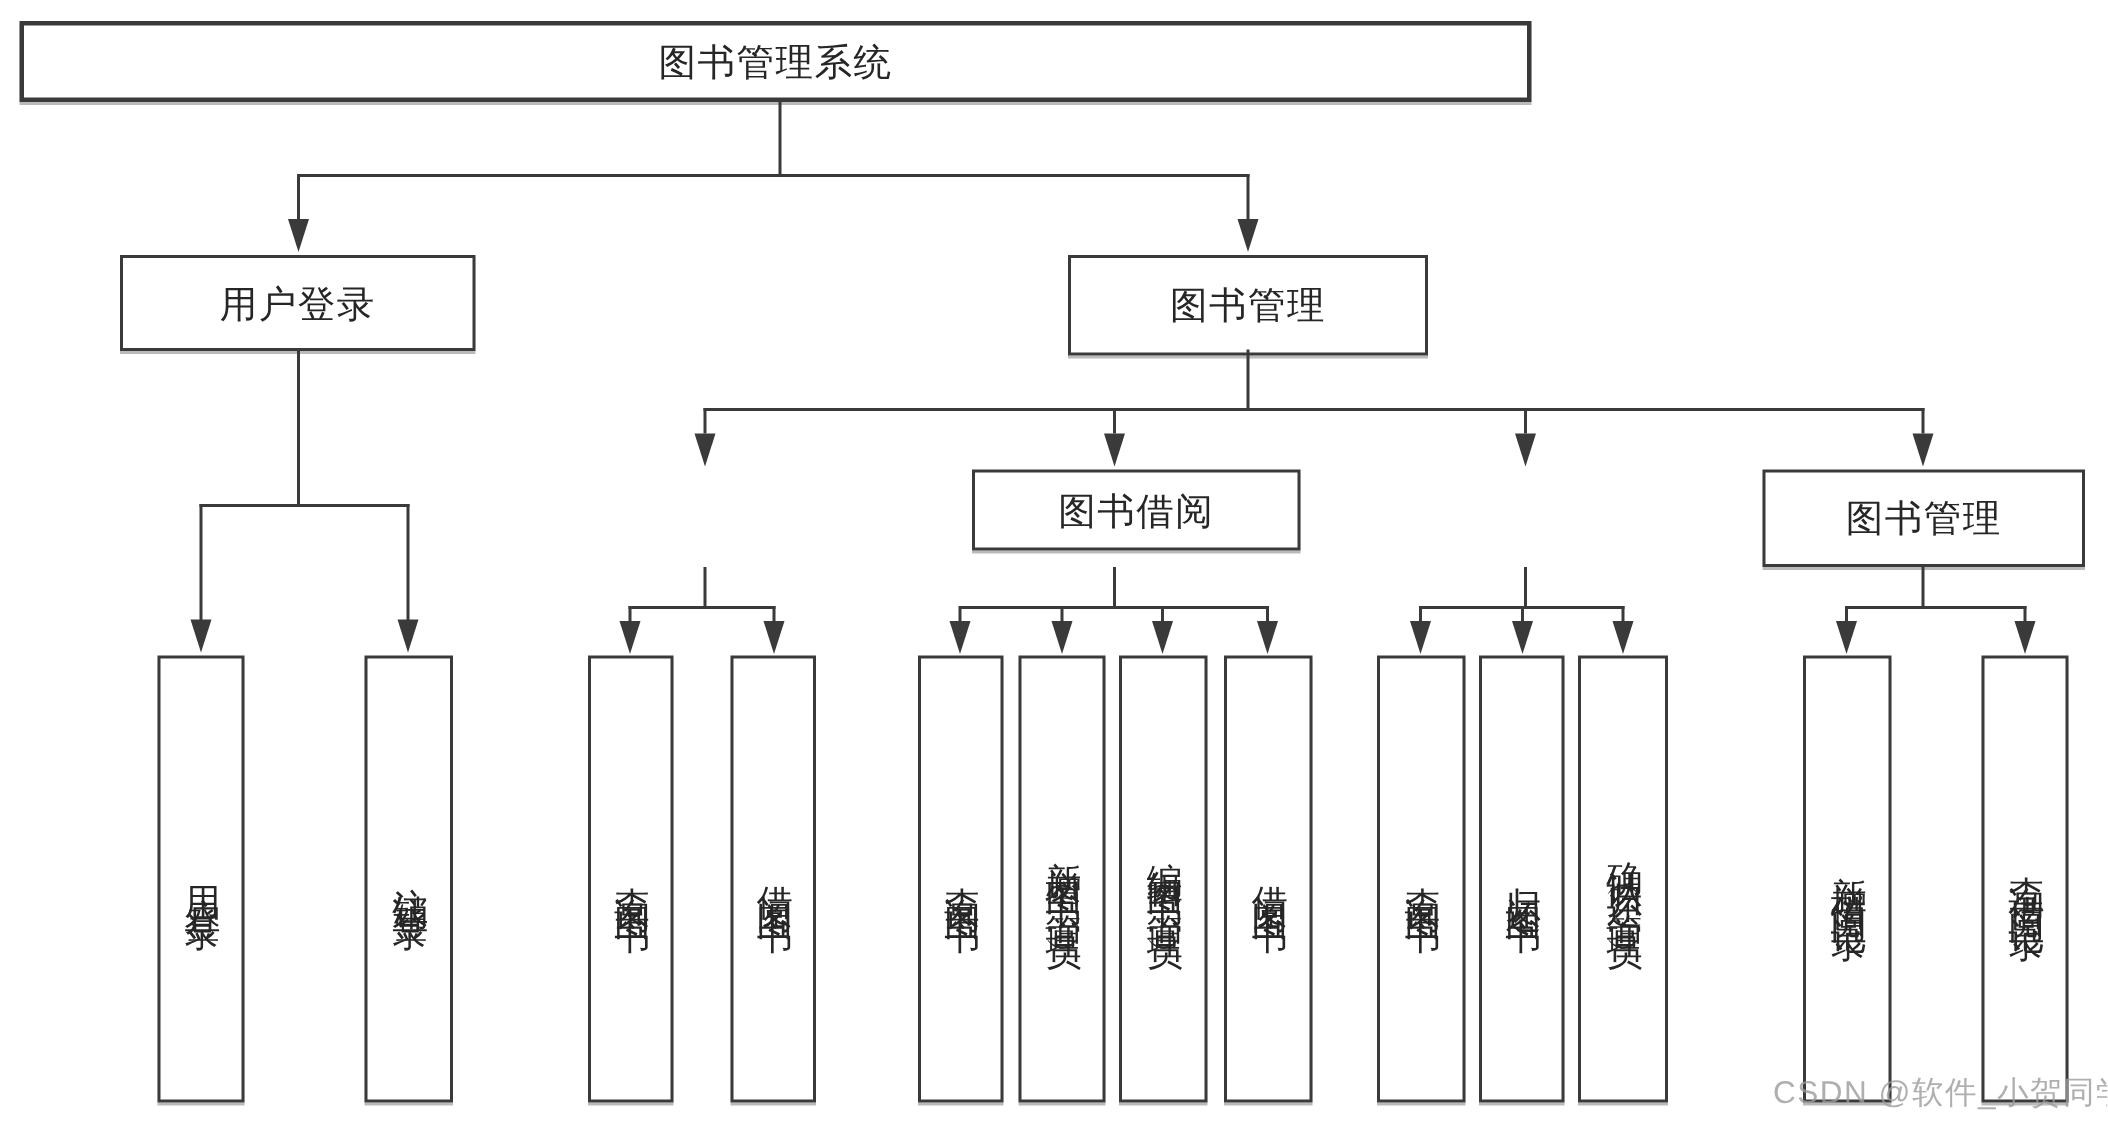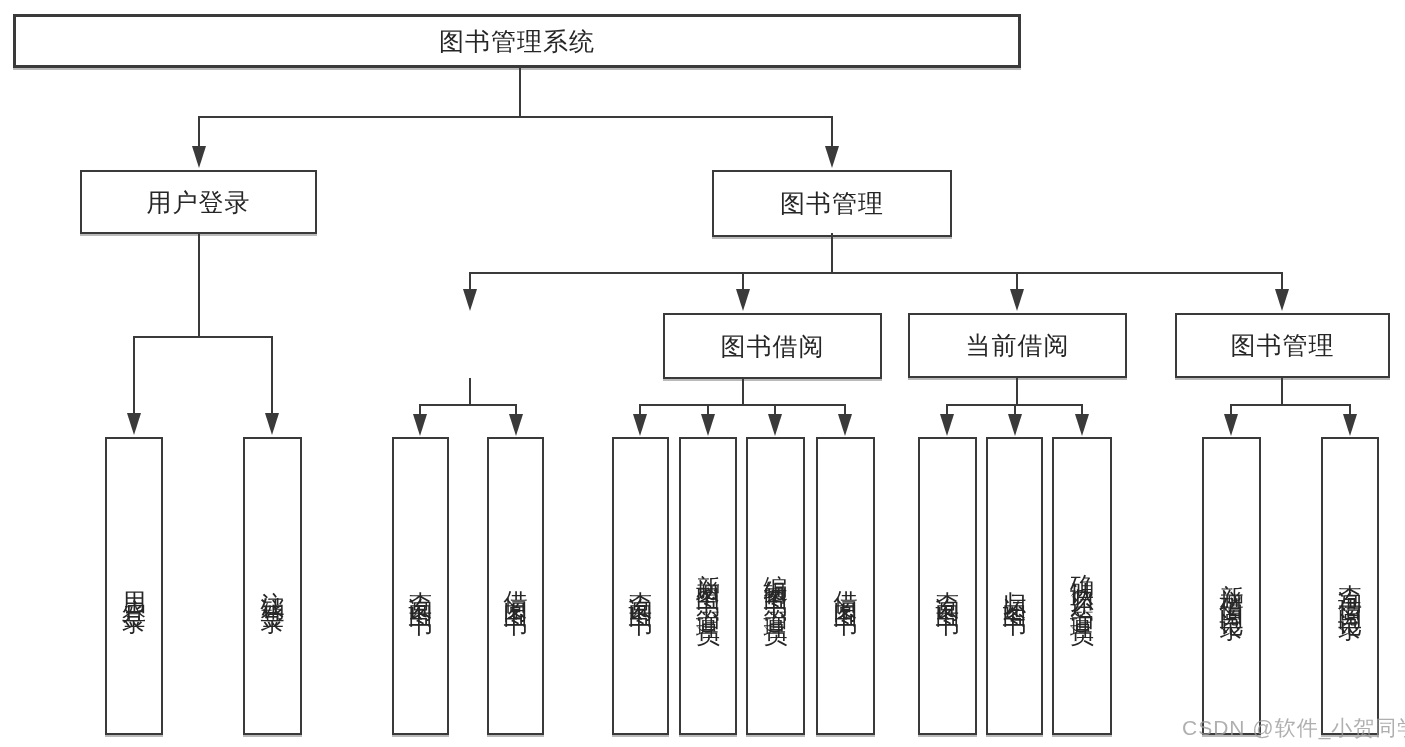--- a/index.html
+++ b/index.html
@@ -59,22 +59,21 @@
   <div class="hl" style="left:469px;top:272px;width:814px"></div>
   <div class="vl" style="left:469px;top:272px;height:17px"></div>
   <div class="ar" style="left:463px;top:289px"></div>
   <div class="vl" style="left:742px;top:272px;height:17px"></div>
   <div class="ar" style="left:736px;top:289px"></div>
   <div class="vl" style="left:1016px;top:272px;height:17px"></div>
   <div class="ar" style="left:1010px;top:289px"></div>
   <div class="vl" style="left:1281px;top:272px;height:17px"></div>
   <div class="ar" style="left:1275px;top:289px"></div>
 
-  <div class="box" style="left:663px;top:313px;width:219px;height:66px">图书借阅</div>
-  <div class="box" style="left:908px;top:313px;width:219px;height:65px">当前借阅</div>
+  <div class="box" style="left:648px;top:313px;width:219px;height:54px">图书借阅</div>
   <div class="box" style="left:1175px;top:313px;width:215px;height:65px">图书管理</div>
 
   <div class="vl" style="left:469px;top:378px;height:28px"></div>
   <div class="hl" style="left:419px;top:404px;width:98px"></div>
   <div class="vl" style="left:419px;top:404px;height:11px"></div>
   <div class="ar" style="left:413px;top:414px"></div>
   <div class="vl" style="left:515px;top:404px;height:11px"></div>
   <div class="ar" style="left:509px;top:414px"></div>
 
   <div class="vl" style="left:742px;top:378px;height:28px"></div>

